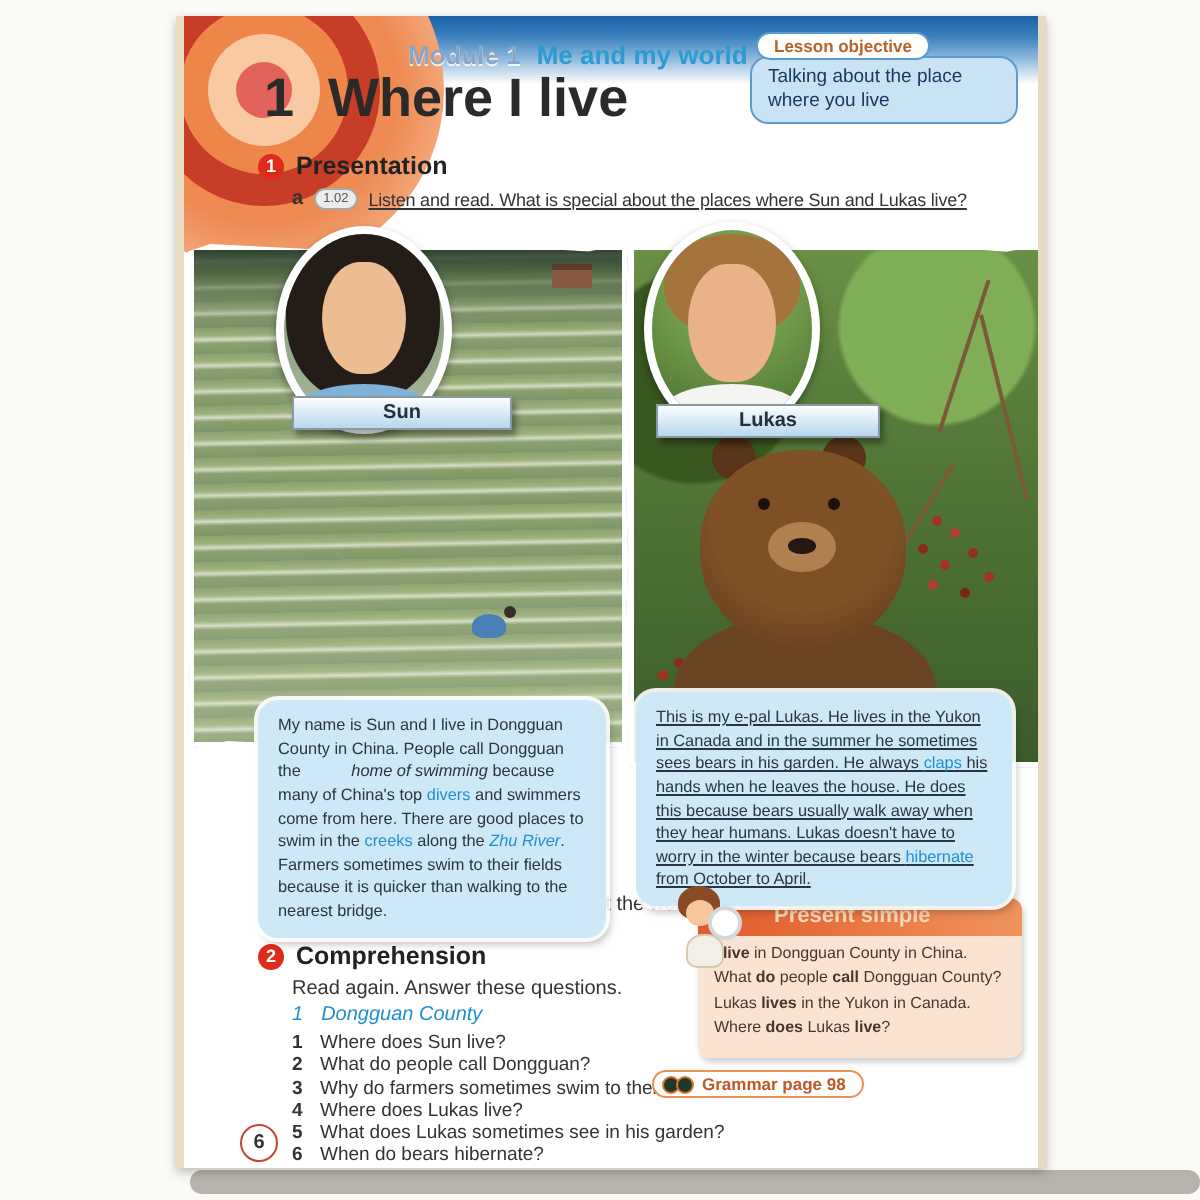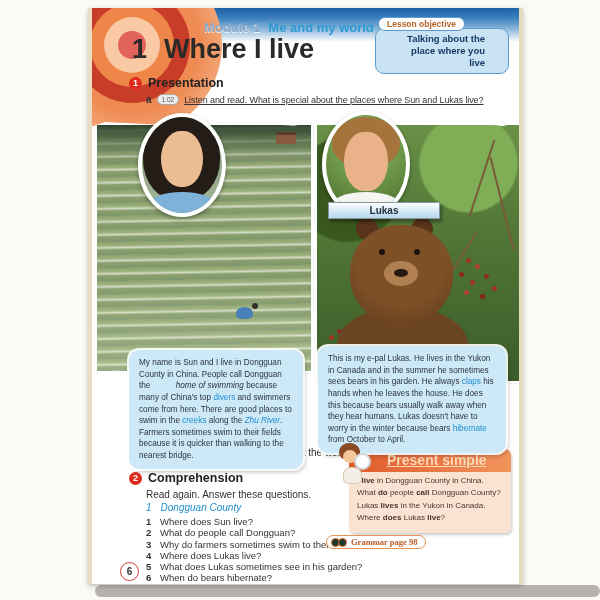--- a/index.html
+++ b/index.html
@@ -20,21 +20,21 @@
   .r5{left:26px;top:23px;width:28px;height:28px;background:#e2625c;}
   .module-line{position:absolute;left:112px;top:12px;font-size:13px;font-weight:bold;white-space:nowrap;}
   .module-label{color:#8aa6c6;text-shadow:0 1px 0 rgba(255,255,255,0.85);margin-right:8px;}
   .module-title{color:#2e9ad2;}
   .title-row{position:absolute;left:40px;top:26px;font-size:27px;font-weight:bold;color:#2b2a29;white-space:nowrap;}
   .title-num{margin-right:17px;}
   .objective{position:absolute;left:283px;top:5px;width:134px;}
   .objective-tab{display:inline-block;margin-left:3px;background:#fdfdfc;border:1.5px solid #5b9bd0;border-radius:9px;
       padding:1px 8px;font-size:8.5px;font-weight:bold;color:#b5652b;position:relative;z-index:2;}
   .objective-bubble{margin-top:-3px;background:#c9e3f5;border:1.5px solid #5b9bd0;border-radius:9px;
-      padding:4px 23px;font-size:9.5px;font-weight:bold;color:#173a63;text-align:right;line-height:1.25;}
+      padding:4px 8px;font-size:9.5px;font-weight:normal;color:#173a63;text-align:left;line-height:1.25;}
   
   .sec-head{position:absolute;display:flex;align-items:center;gap:6px;}
   .sec-num{width:13px;height:13px;border-radius:50%;background:#de2b1c;color:#fff;font-size:9px;font-weight:bold;
       display:flex;align-items:center;justify-content:center;}
   .sec-title{font-size:12.5px;font-weight:bold;color:#222;}
   .item-a{position:absolute;left:54px;top:86px;display:flex;align-items:center;gap:5px;white-space:nowrap;}
   .item-letter{font-size:10px;font-weight:bold;color:#333;}
   .audio-badge{display:inline-block;border:1px solid #a8a8a8;background:#ececea;border-radius:8px;
       padding:0 4px;font-size:6.5px;color:#555;line-height:9px;}
   .item-text{font-size:9px;letter-spacing:-0.1px;color:#333;text-decoration:underline;}
@@ -88,52 +88,52 @@
   .name-label{position:absolute;z-index:5;background:linear-gradient(180deg,#fdfefe,#cfe6f4 62%,#b8d8ec);
       border:1px solid #8a98a4;box-shadow:2px 3px 3px rgba(0,0,0,0.35);
       font-size:10px;font-weight:bold;color:#24313c;text-align:center;line-height:15px;height:15px;}
   .label-sun{left:54px;top:190px;width:108px;}
   .label-lukas{left:236px;top:194px;width:110px;}
   
   .speech-box{position:absolute;z-index:6;background:#cde8f7;border-radius:10px;padding:7px 10px;
       box-shadow:0 0 0 2px rgba(255,255,255,0.9),2px 3px 4px rgba(0,0,0,0.25);
       font-size:8.2px;line-height:1.42;color:#2b3540;}
   .box-sun{left:37px;top:342px;width:154px;}
-  .box-lukas{left:226px;top:338px;width:168px;}
+  .box-lukas{left:226px;top:338px;width:168px;text-decoration:underline;}
   .seg-i{font-style:italic;padding-left:23px;}
   .seg-b{font-weight:bold;}
   .seg-blue{color:#1f8fd0;}
   .seg-blue-i{color:#1f8fd0;font-style:italic;}
   
   .item-b{position:absolute;left:54px;top:438px;width:208px;display:flex;gap:6px;font-size:10px;color:#333;line-height:1.3;}
   .comp-instruction{position:absolute;left:54px;top:481px;font-size:10px;color:#333;}
   .comp-example{position:absolute;left:54px;top:494px;font-size:10px;font-style:italic;color:#1f8fd0;}
   .comp-example .ex-num{margin-right:9px;}
   .questions{position:absolute;left:54px;top:508px;font-size:9.5px;color:#333;}
   .q-row{display:flex;line-height:11.3px;}
   .q-num{width:14px;font-weight:bold;flex:none;}
   
   .grammar-box{position:absolute;left:257px;top:441px;width:162px;z-index:3;border-radius:6px;overflow:hidden;
       box-shadow:1px 2px 3px rgba(0,0,0,0.2);}
   .grammar-head{background:linear-gradient(90deg,#e05a2b,#f1945c);padding:3px 8px 4px 38px;}
   .grammar-title{font-size:13px;font-weight:bold;color:#fff;text-shadow:1px 1px 1px rgba(110,35,0,0.6);letter-spacing:0.2px;}
-  .grammar-sub{font-size:14px;font-weight:bold;color:#fcd9b8;text-decoration:underline;}
+  .grammar-sub{font-size:11px;font-weight:bold;color:#fcd9b8;}
   .grammar-body{background:#fbe3d3;padding:3px 6px 8px 8px;font-size:8px;line-height:1.55;color:#4a3528;}
   .grammar-body div{white-space:nowrap;}
   .mascot{position:absolute;left:247px;top:434px;width:34px;height:46px;z-index:7;}
   .m-hair{position:absolute;left:0;top:1px;width:21px;height:17px;border-radius:50% 50% 42% 42%;background:#8a4a26;}
   .m-face{position:absolute;left:4px;top:8px;width:14px;height:13px;border-radius:50%;background:#f6c79a;}
   .m-mag{position:absolute;left:15px;top:11px;width:13px;height:13px;border-radius:50%;background:#fff;border:2px solid #d2d7db;}
   .m-body{position:absolute;left:4px;top:25px;width:17px;height:15px;border-radius:45% 45% 30% 30%;background:#f4efe6;border:1px solid #d8c9b2;}
   .grammar-ref{position:absolute;left:234px;top:527px;display:flex;align-items:center;gap:4px;background:#fff;
       border:1.5px solid #ea9355;border-radius:9px;padding:1px 8px 1px 4px;z-index:3;}
   .ref-icon{display:flex;}
   .ref-icon i{display:block;width:7px;height:7px;border-radius:50%;background:#1d3a28;border:1.5px solid #e07030;}
   .ref-icon i+i{margin-left:-2px;}
-  .ref-text{font-size:8.5px;font-weight:bold;color:#bc5a28;white-space:nowrap;font-family:Liberation Serif, serif;}
+  .ref-text{font-size:8.5px;font-weight:bold;color:#bc5a28;white-space:nowrap;}
   
   .page-num{position:absolute;left:28px;top:554px;width:17px;height:17px;border:1.5px solid #cc4433;border-radius:50%;
       display:flex;align-items:center;justify-content:center;font-size:10px;font-weight:bold;color:#333;}
 </style>
 </head>
 <body>
 
 <div class="canvas">
   <div class="base-bar"></div>
 
@@ -201,20 +201,21 @@
           </div>
         </div>
       </div>
     </div>
 
     <div class="oval oval-sun">
       <div class="hair hair-sun"></div>
       <div class="face face-sun"></div>
       <div class="shirt shirt-sun"></div>
     </div>
+    <div class="name-label label-sun">Sun</div>
 
     <div class="oval oval-lukas">
       <div class="hair hair-lukas"></div>
       <div class="face face-lukas"></div>
       <div class="shirt shirt-lukas"></div>
     </div>
     <div class="name-label label-lukas">Lukas</div>
 
     <div class="speech-box box-sun"><span>My name is Sun and I live in Dongguan County in China. People call Dongguan the </span><span class="seg-i">home of swimming</span><span> because many of China's top </span><span class="seg-blue">divers</span><span> and swimmers come from here. There are good places to swim in the </span><span class="seg-blue">creeks</span><span> along the </span><span class="seg-blue-i">Zhu River</span><span>. Farmers sometimes swim to their fields because it is quicker than walking to the nearest bridge.</span></div>
     <div class="speech-box box-lukas"><span>This is my e-pal Lukas. He lives in the Yukon in Canada and in the summer he sometimes sees bears in his garden. He always </span><span class="seg-blue">claps</span><span> his hands when he leaves the house. He does this because bears usually walk away when they hear humans. Lukas doesn't have to worry in the winter because bears </span><span class="seg-blue">hibernate</span><span> from October to April.</span></div>

